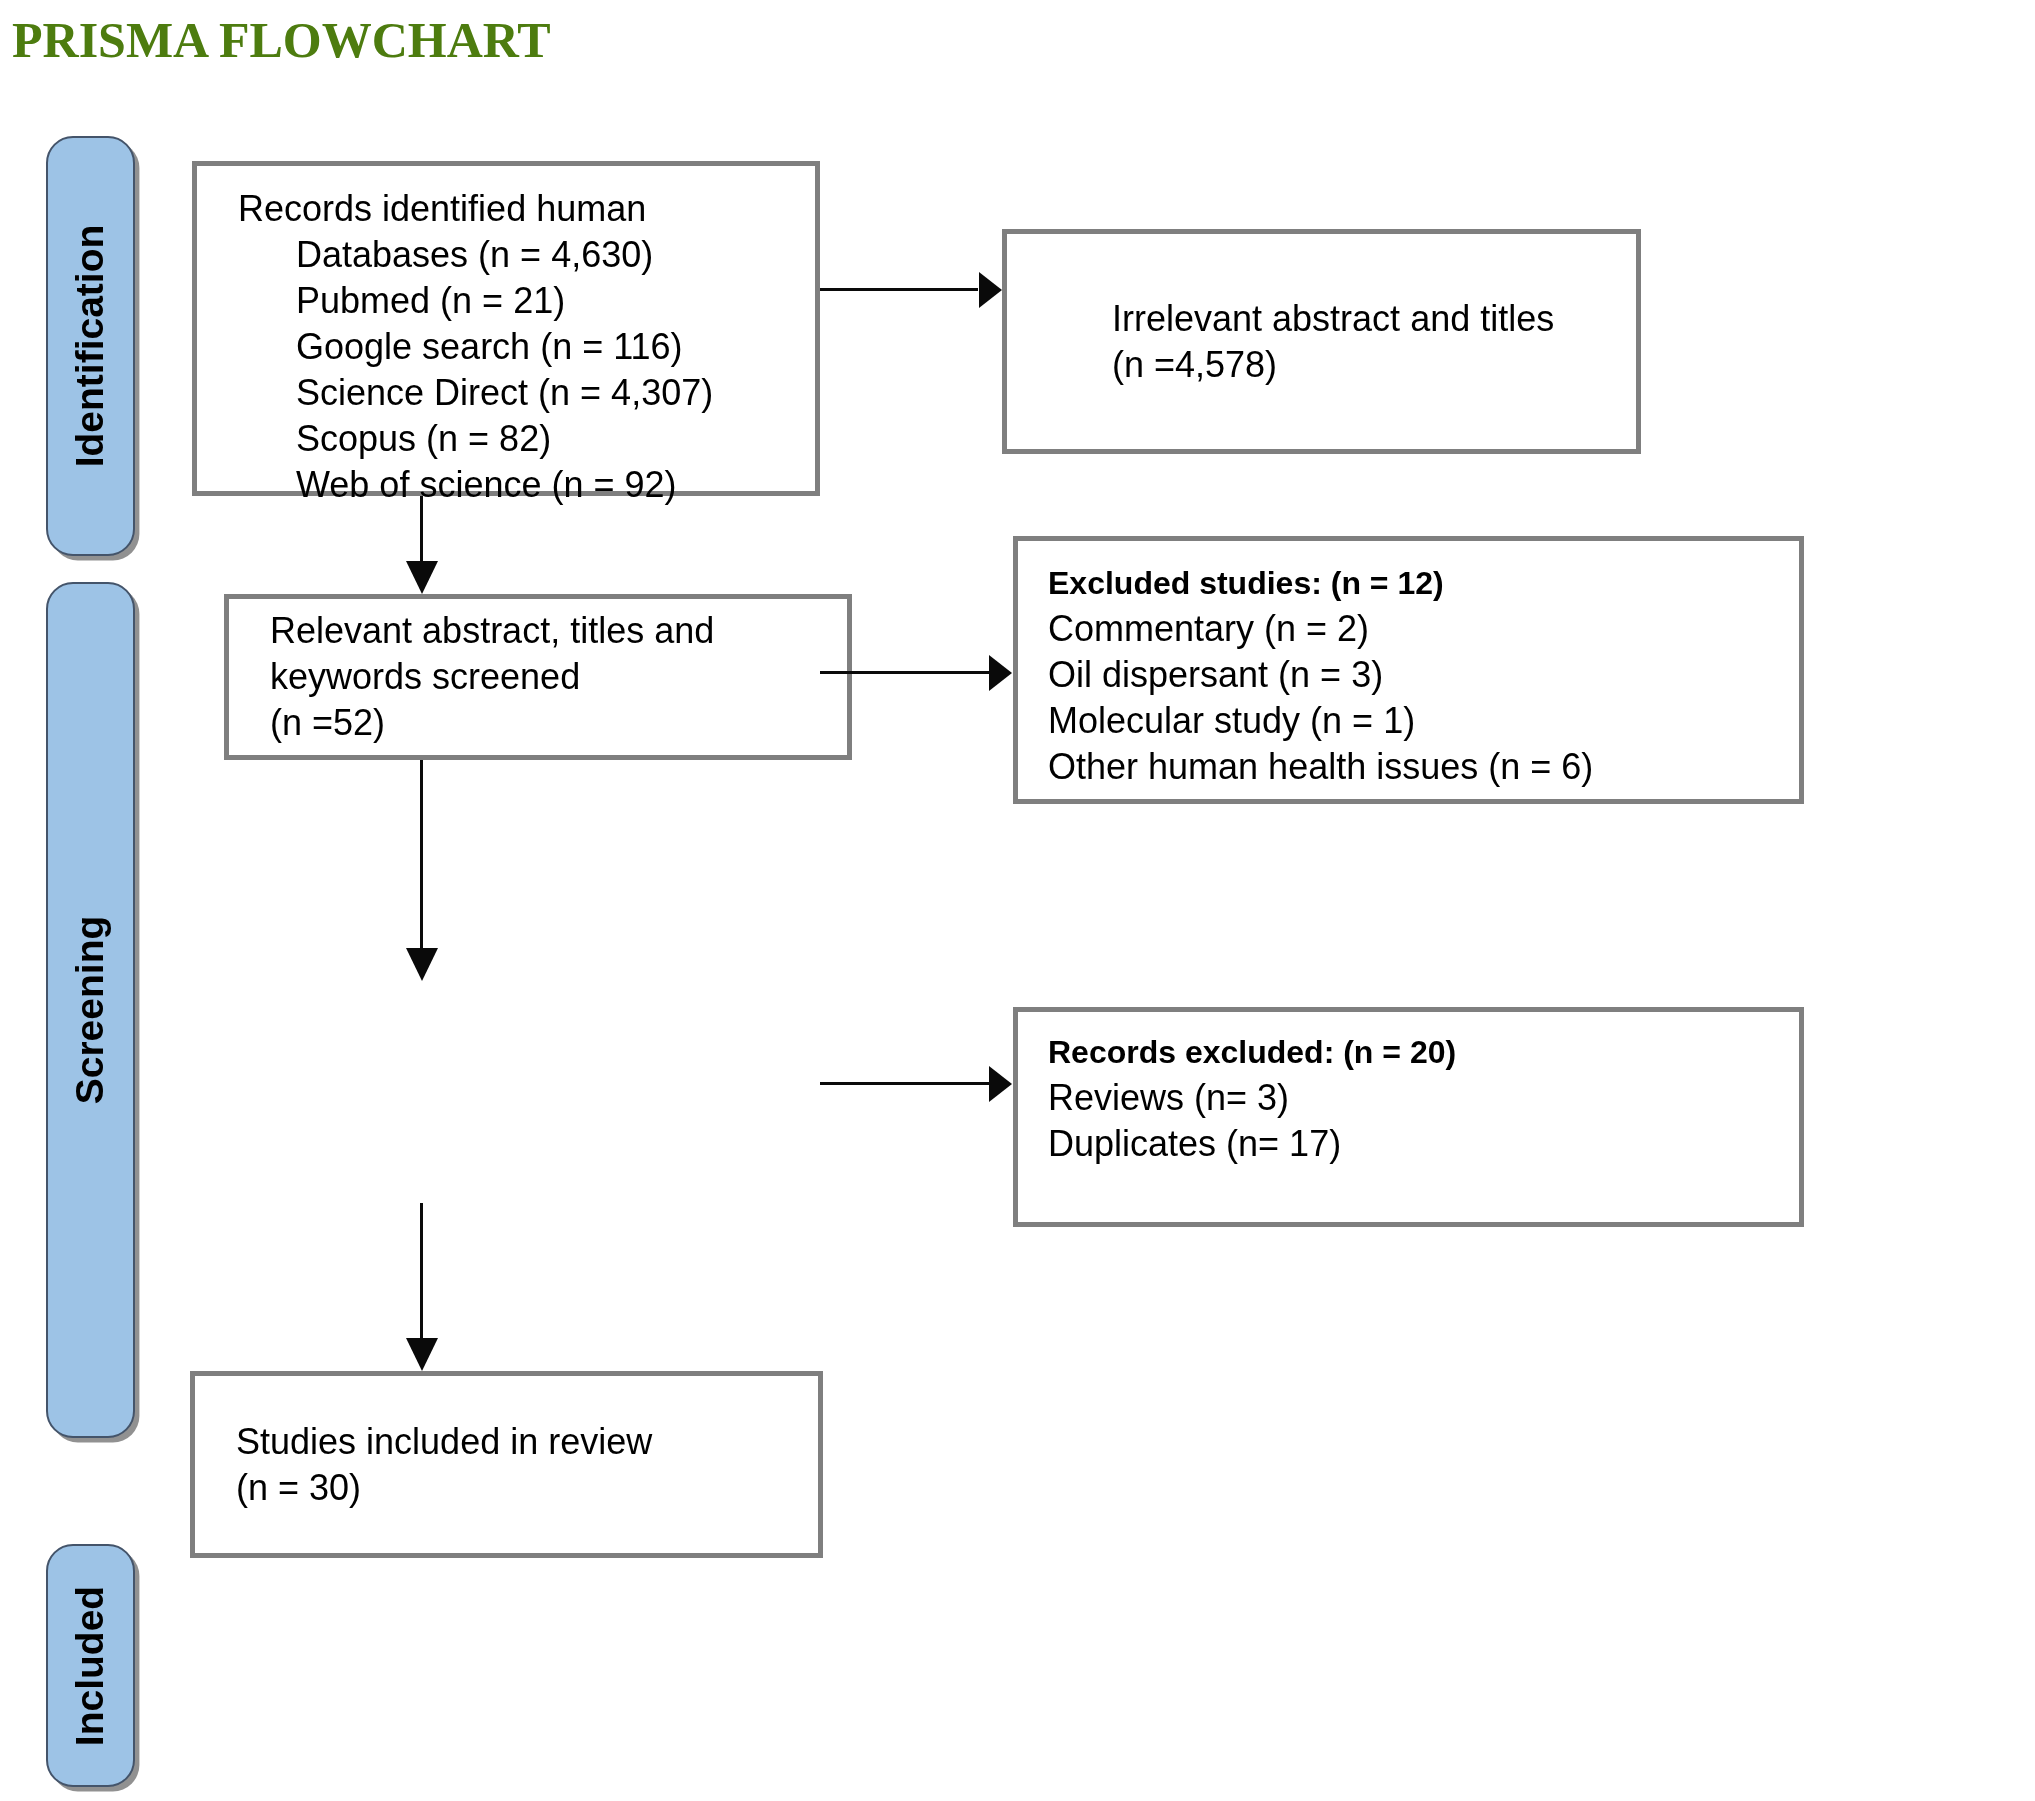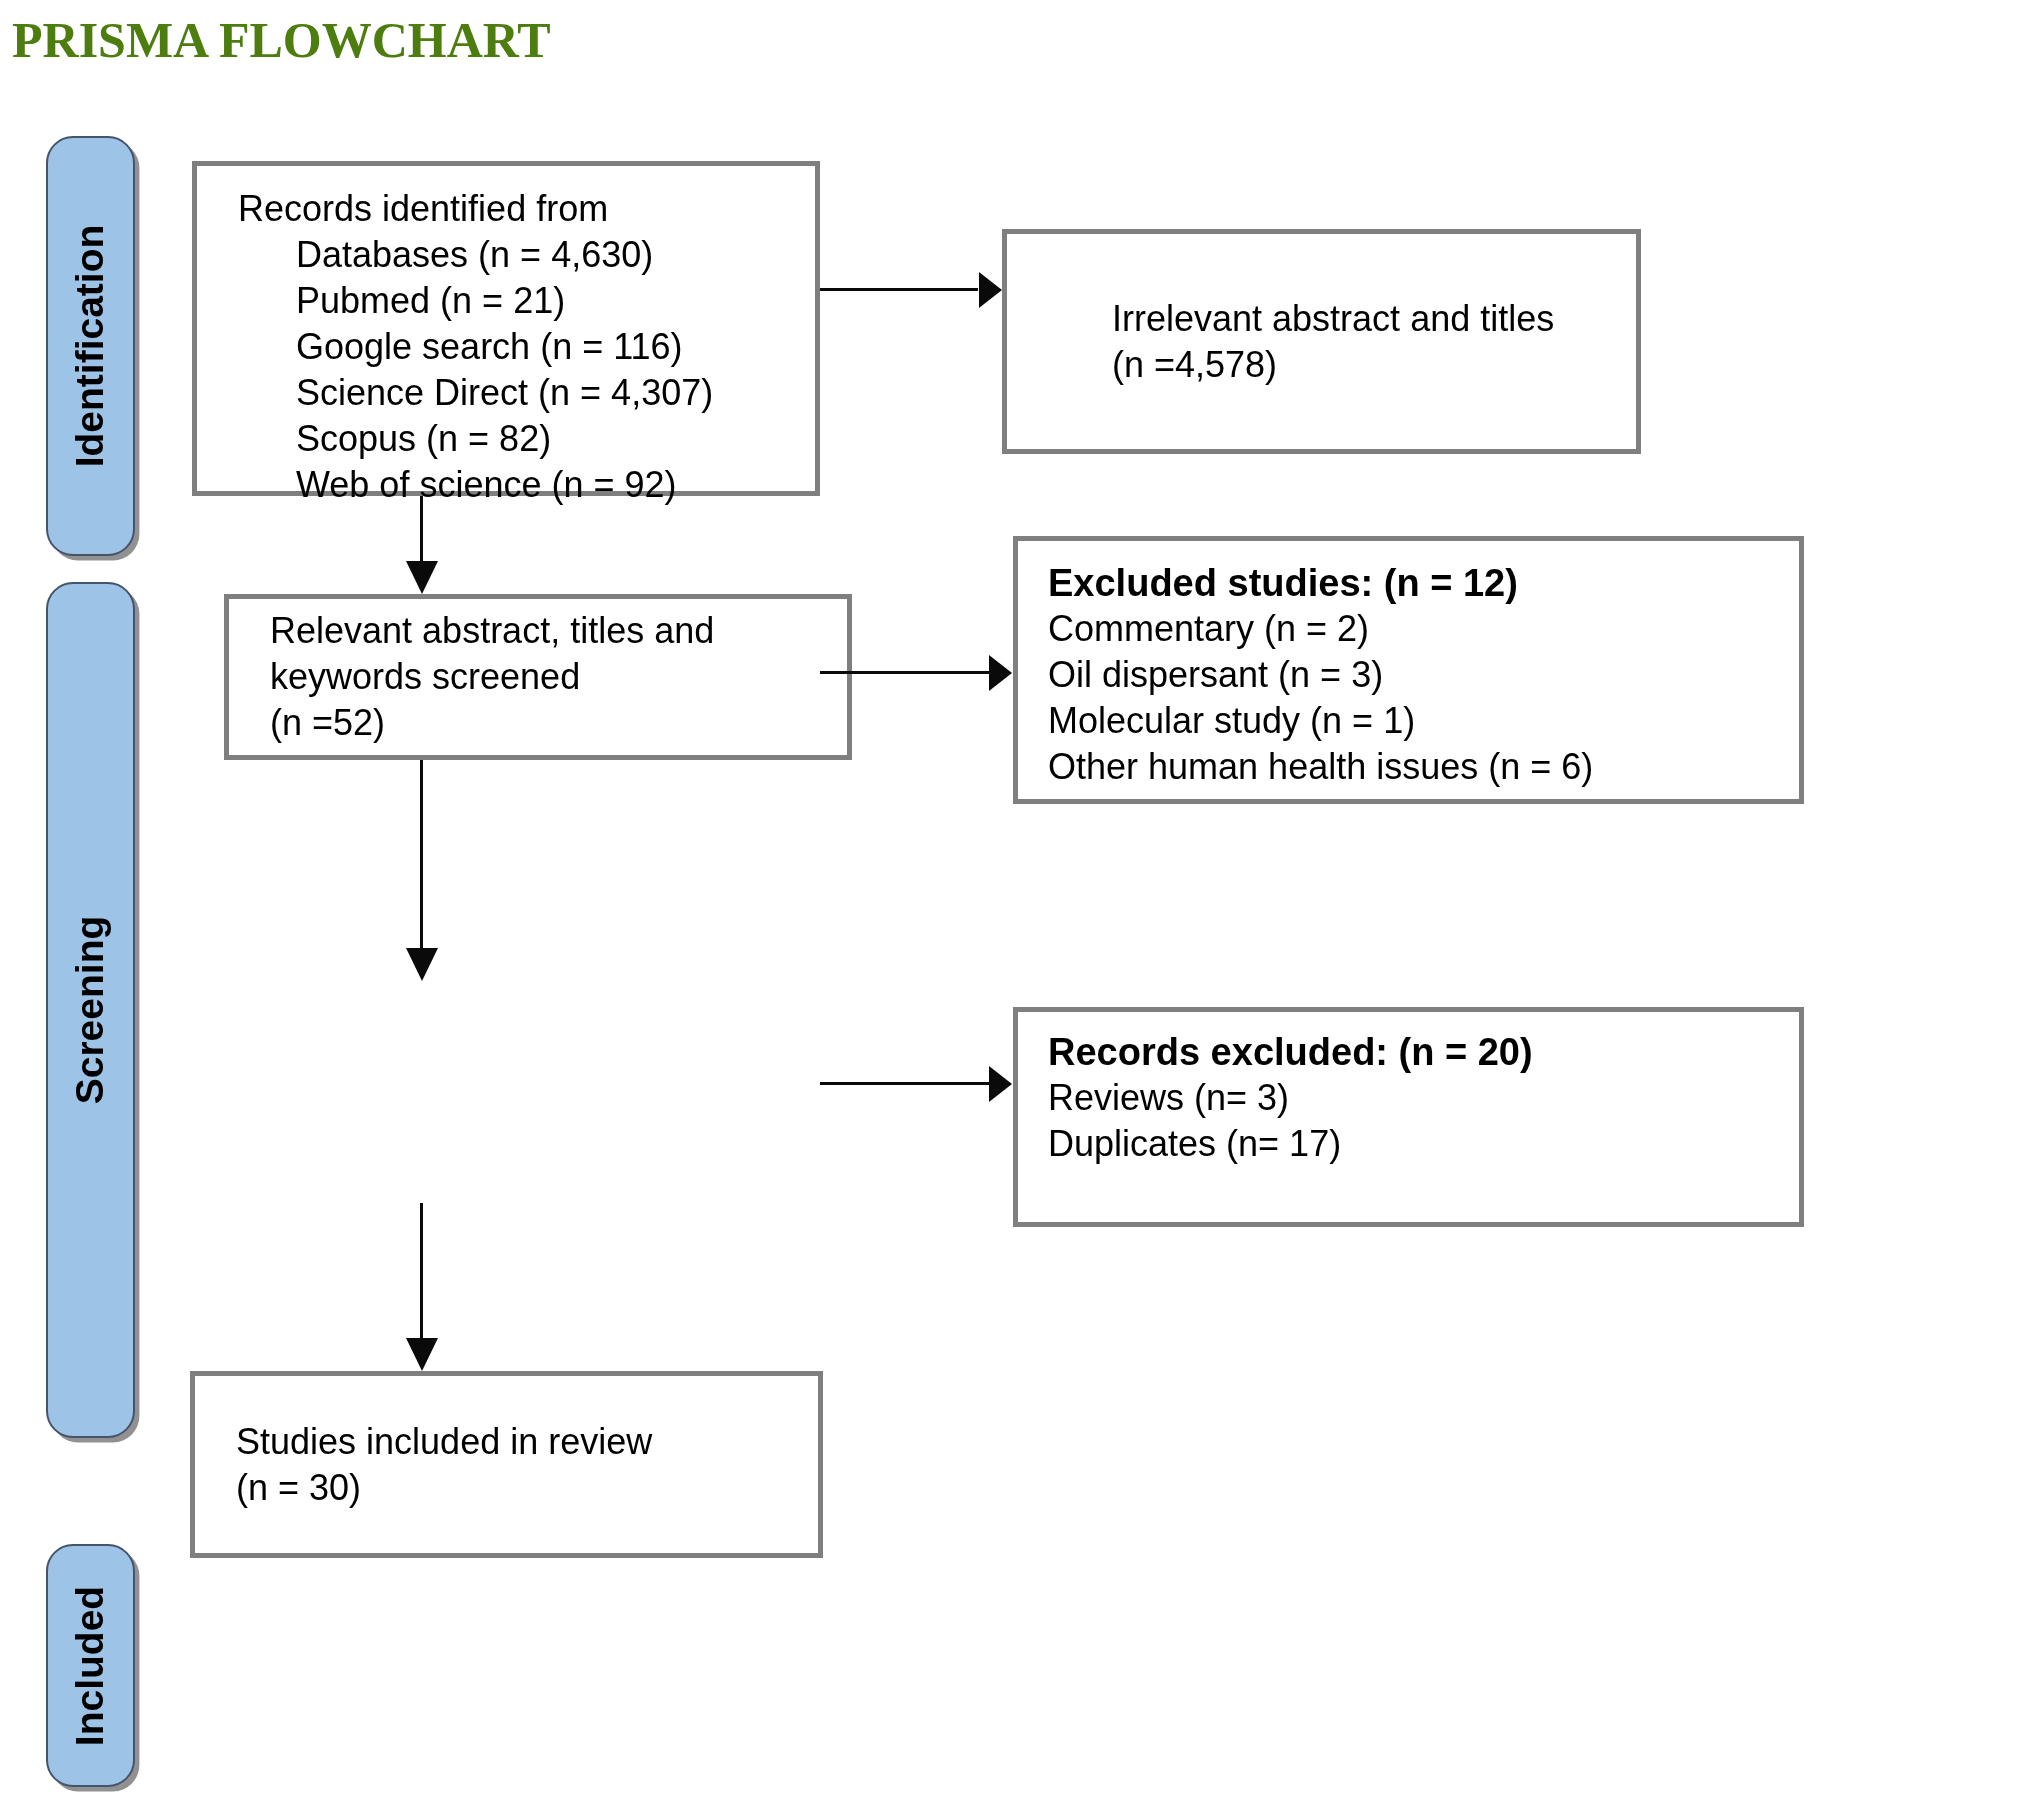--- a/index.html
+++ b/index.html
@@ -51,21 +51,21 @@
   .fbox{
     position:absolute;
     background:#ffffff;
     border:5.4px solid #7f7f7f;
     box-sizing:border-box;
     font-size:36px;
     line-height:46px;
   }
   .fbox .line{ white-space:nowrap; }
   .fbox .line.indent{ padding-left:58px; }
-  .fbox .line.bold{ font-weight:bold; font-size:38px; }
+  .fbox .line.bold{ font-weight:bold; font-size:32px; }
   .fbox.vcenter{ display:flex; flex-direction:column; justify-content:center; }
 
   #box-records{ left:192px; top:161px; width:628px; height:335px; padding:19.5px 9.7px 0 41px; }
   #box-irrelevant{ left:1002px; top:229px; width:639px; height:225px; padding-left:105px; }
   #box-relevant{ left:192px; top:594px; width:628px; height:166px; padding-left:41px;margin-left:32px; }
   #box-excluded{ left:1013px; top:536px; width:791px; height:268px; padding:18.5px 9.7px 0 30px; }
   #box-fulltext{ left:192px; top:981px; width:628px; height:222px; padding-left:41px; }
   #box-recexcluded{ left:1013px; top:1007px; width:791px; height:220px; padding:17px 9.7px 0 30px; }
   #box-included{ left:190px; top:1371px; width:633px; height:187px; padding-left:41px; }
 
@@ -101,21 +101,21 @@
     <span class="stage-text">Identification</span>
   </div>
   <div class="stage" id="stage-screening">
     <span class="stage-text">Screening</span>
   </div>
   <div class="stage" id="stage-included">
     <span class="stage-text">Included</span>
   </div>
 
   <div class="fbox" id="box-records">
-    <div class="line">Records identified from</div>
+    <div class="line">Records identified human</div>
     <div class="line indent">Databases (n = 4,630)</div>
     <div class="line indent">Pubmed (n = 21)</div>
     <div class="line indent">Google search (n = 116)</div>
     <div class="line indent">Science Direct (n = 4,307)</div>
     <div class="line indent">Scopus (n = 82)</div>
     <div class="line indent">Web of science (n = 92)</div>
   </div>
 
   <div class="fbox vcenter" id="box-irrelevant">
     <div class="line">Irrelevant abstract and titles</div>

